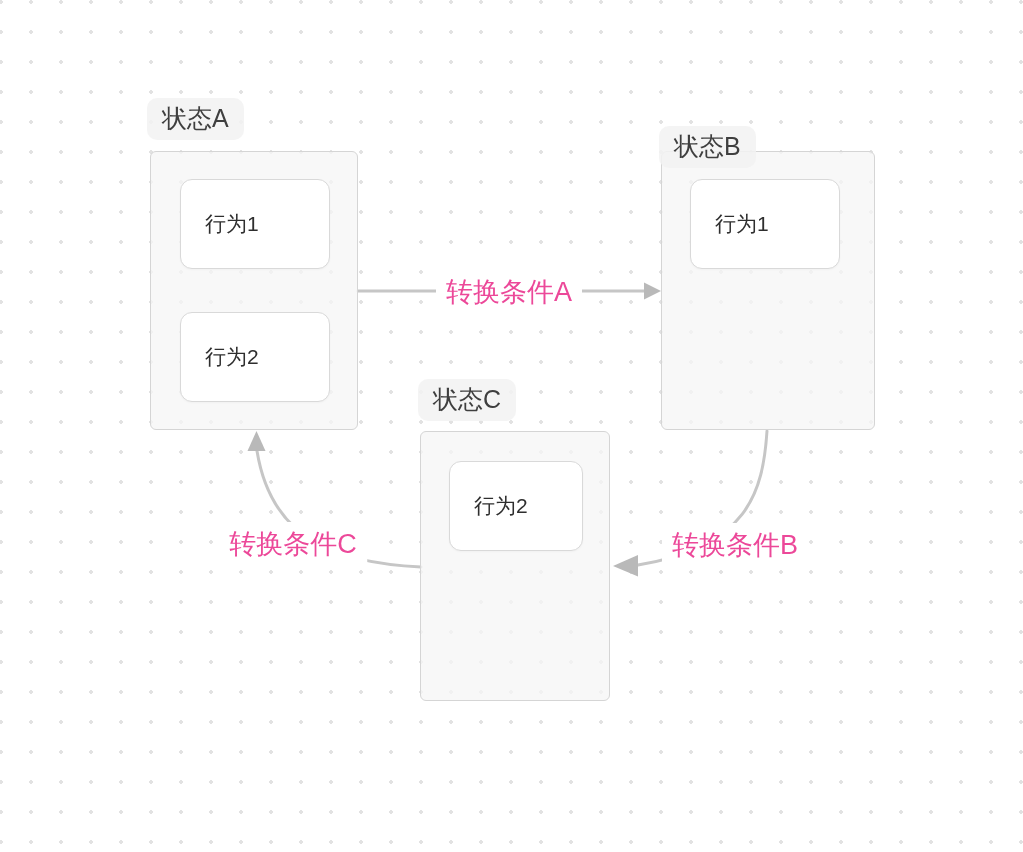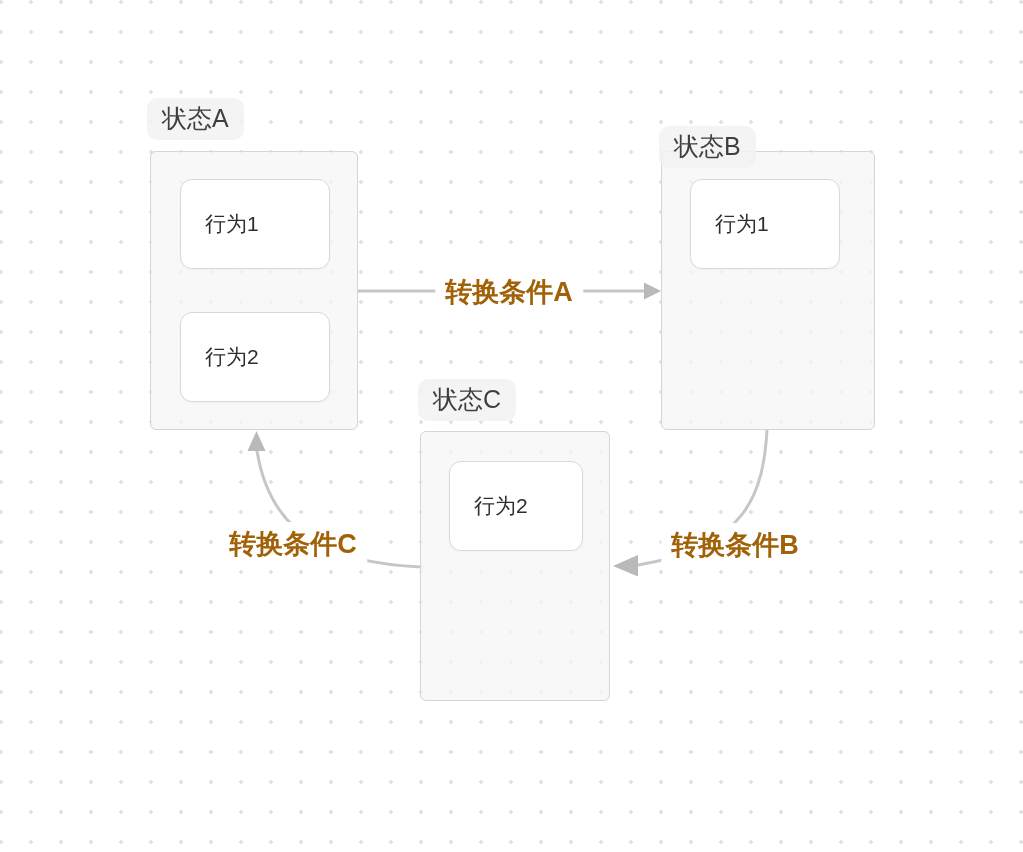--- a/index.html
+++ b/index.html
@@ -84,22 +84,22 @@
   #state-c .behavior { left: 28px; width: 134px; height: 90px; }
   #state-c .b1 { top: 29px; }
   #state-c .b2 { top: 152px; }
 
   .edge-label {
     position: absolute;
     transform: translate(-50%, -50%);
     background: #ffffff;
     padding: 4px 10px;
     font-size: 27px;
-    font-weight: 700;
-    color: #a16207;
+    font-weight: 400;
+    color: #ec4899;
     white-space: nowrap;
     z-index: 4;
   }
   #edge-label-a { left: 509px; top: 292px; }
   #edge-label-b { left: 735px; top: 545px; }
   #edge-label-c { left: 293px; top: 544px; }
 </style>
 </head>
 <body>
 

